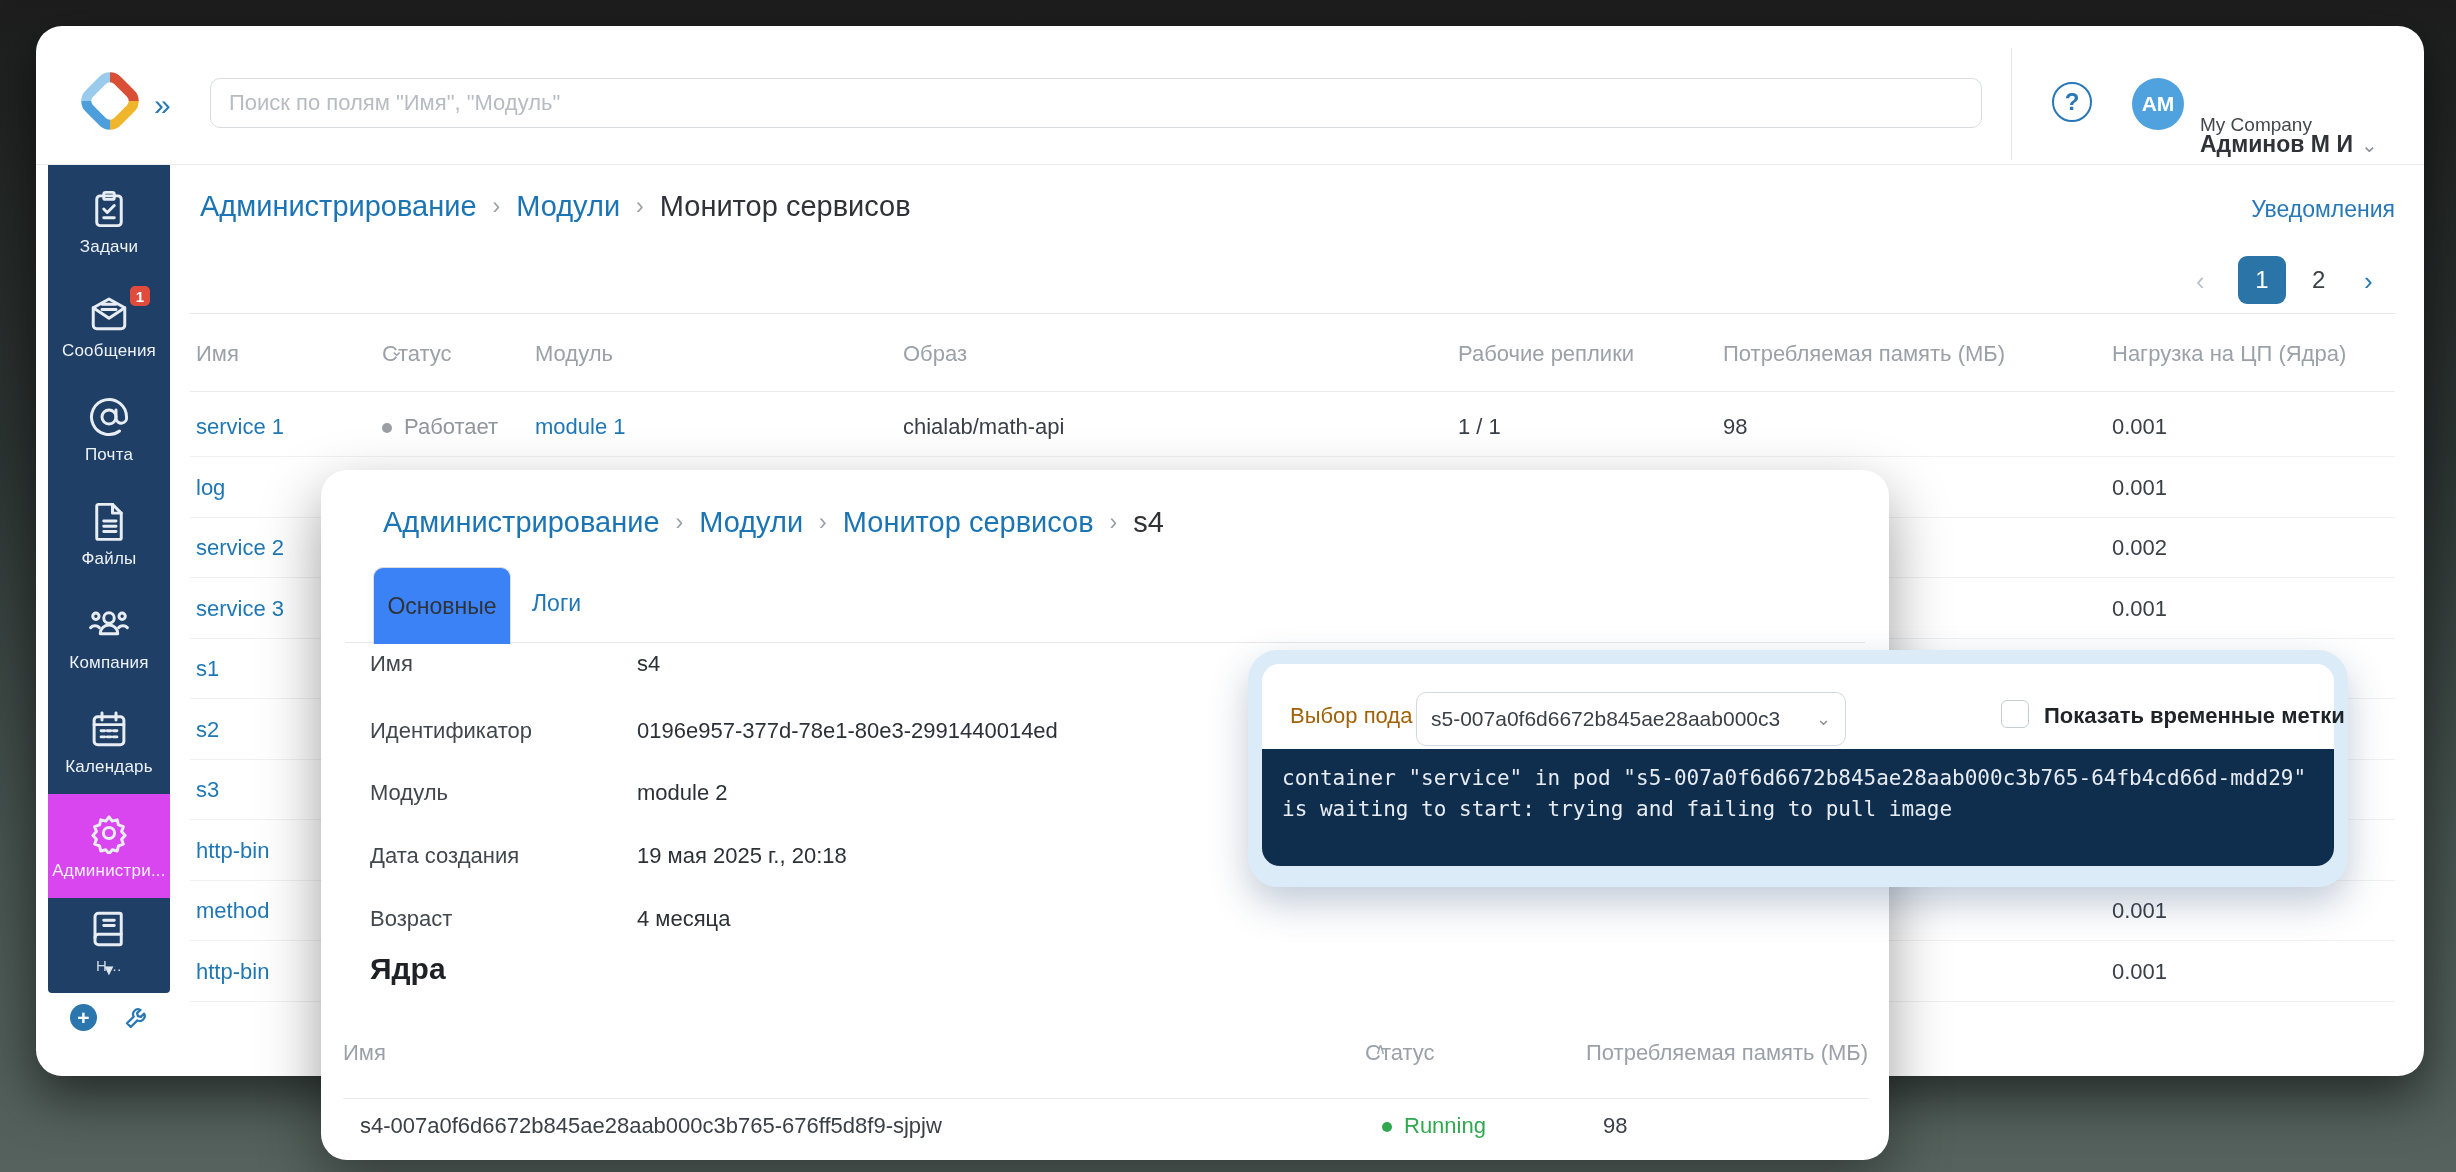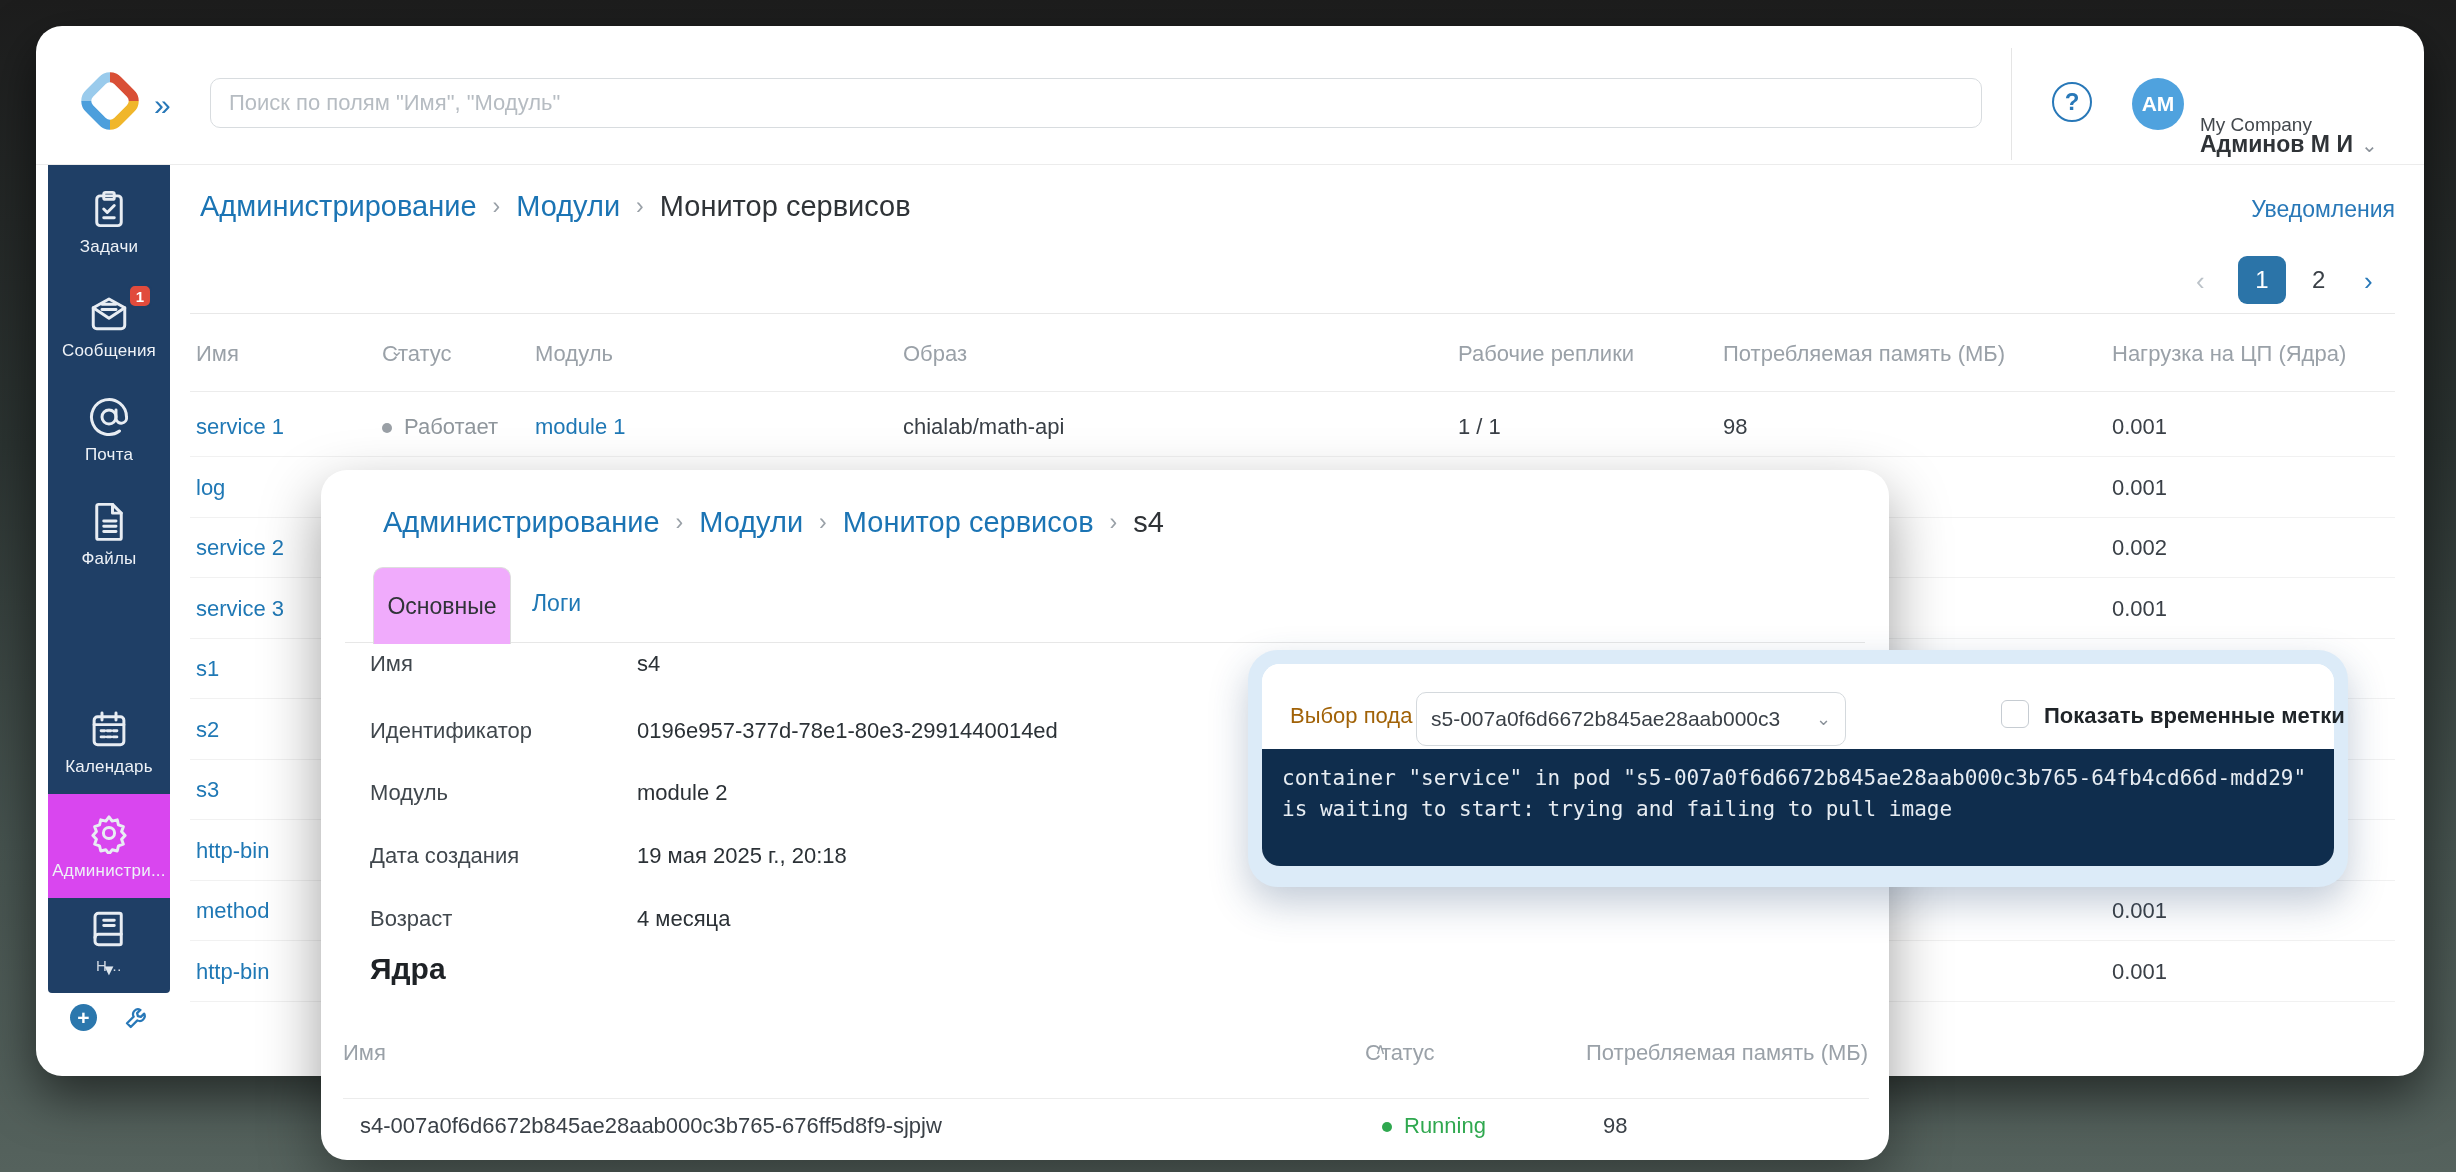--- a/index.html
+++ b/index.html
@@ -70,21 +70,21 @@
   .dot.green{background:#2fa84f;}
   .muted{color:#8f969c;}
   
   .c-name{left:6px;} .c-status{left:192px;} .c-module{left:345px;} .c-image{left:713px;}
   .c-repl{left:1268px;} .c-mem{left:1533px;} .c-cpu{left:1922px;}
   
   .modal{left:321px;top:470px;width:1568px;height:690px;background:#fff;border-radius:26px;z-index:6;
     box-shadow:0 24px 60px rgba(0,0,0,.38);}
   .modal-crumbs{left:383px;top:506px;z-index:7;}
   .tabline{left:345px;top:642px;width:1520px;height:1px;background:#e7e7e7;z-index:7;}
-  .tab-active{left:373px;top:567px;width:138px;height:77px;background:#f0abfc;border:1px solid #ddd;border-bottom:none;
+  .tab-active{left:373px;top:567px;width:138px;height:77px;background:#3b82f6;border:1px solid #ddd;border-bottom:none;
     border-radius:10px 10px 0 0;z-index:8;display:flex;align-items:center;justify-content:center;
     font-size:23px;color:#2f3337;box-sizing:border-box;}
   .tab-logs{left:532px;top:590px;font-size:23px;color:#1f78b5;z-index:8;}
   .frow{z-index:7;height:32px;font-size:22px;white-space:nowrap;}
   .frow .flabel{position:absolute;left:0;color:#40474d;}
   .frow .fvalue{position:absolute;left:267px;color:#2b3136;}
   .pods-title{left:370px;top:952px;font-size:30px;font-weight:700;color:#1e2226;z-index:7;}
   .pods-head{left:343px;top:1040px;width:1526px;height:30px;font-size:22px;color:#9aa1a8;z-index:7;}
   .pods-head span{position:absolute;white-space:nowrap;}
   .pods-line{left:343px;top:1098px;width:1526px;height:1px;background:#ececec;z-index:7;}
@@ -149,20 +149,30 @@
     <span class="slabel">Почта</span>
   </div>
   <div class="snav" style="top:317px">
     <svg viewBox="0 0 24 24">
         <path d="M6 2.5h8l5 5v14a1 1 0 0 1-1 1H6a1 1 0 0 1-1-1v-18a1 1 0 0 1 1-1z"></path>
         <path d="M14 2.5v5h5"></path>
         <path d="M9 12h7M9 15h7M9 18h7"></path>
       </svg>
     <span class="slabel">Файлы</span>
   </div>
+  <div class="snav" style="top:421px">
+    <svg viewBox="0 0 24 24">
+        <circle cx="12" cy="8" r="3"></circle>
+        <path d="M7 17a5 5 0 0 1 10 0z"></path>
+        <circle cx="4.5" cy="7" r="1.8"></circle>
+        <circle cx="19.5" cy="7" r="1.8"></circle>
+        <path d="M1.5 13.5a3.5 3.5 0 0 1 5 0M17.5 13.5a3.5 3.5 0 0 1 5 0"></path>
+      </svg>
+    <span class="slabel">Компания</span>
+  </div>
   <div class="snav" style="top:525px">
     <svg viewBox="0 0 24 24">
         <rect x="3.5" y="5" width="17" height="16" rx="2"></rect>
         <path d="M3.5 9.5h17M8 2.8v4M16 2.8v4"></path>
         <path d="M7.5 13h2M11 13h2M14.5 13h2M7.5 16.5h2M11 16.5h2M14.5 16.5h2"></path>
       </svg>
     <span class="slabel">Календарь</span>
   </div>
   <div class="snav active" style="top:629px">
     <svg viewBox="0 0 24 24">

